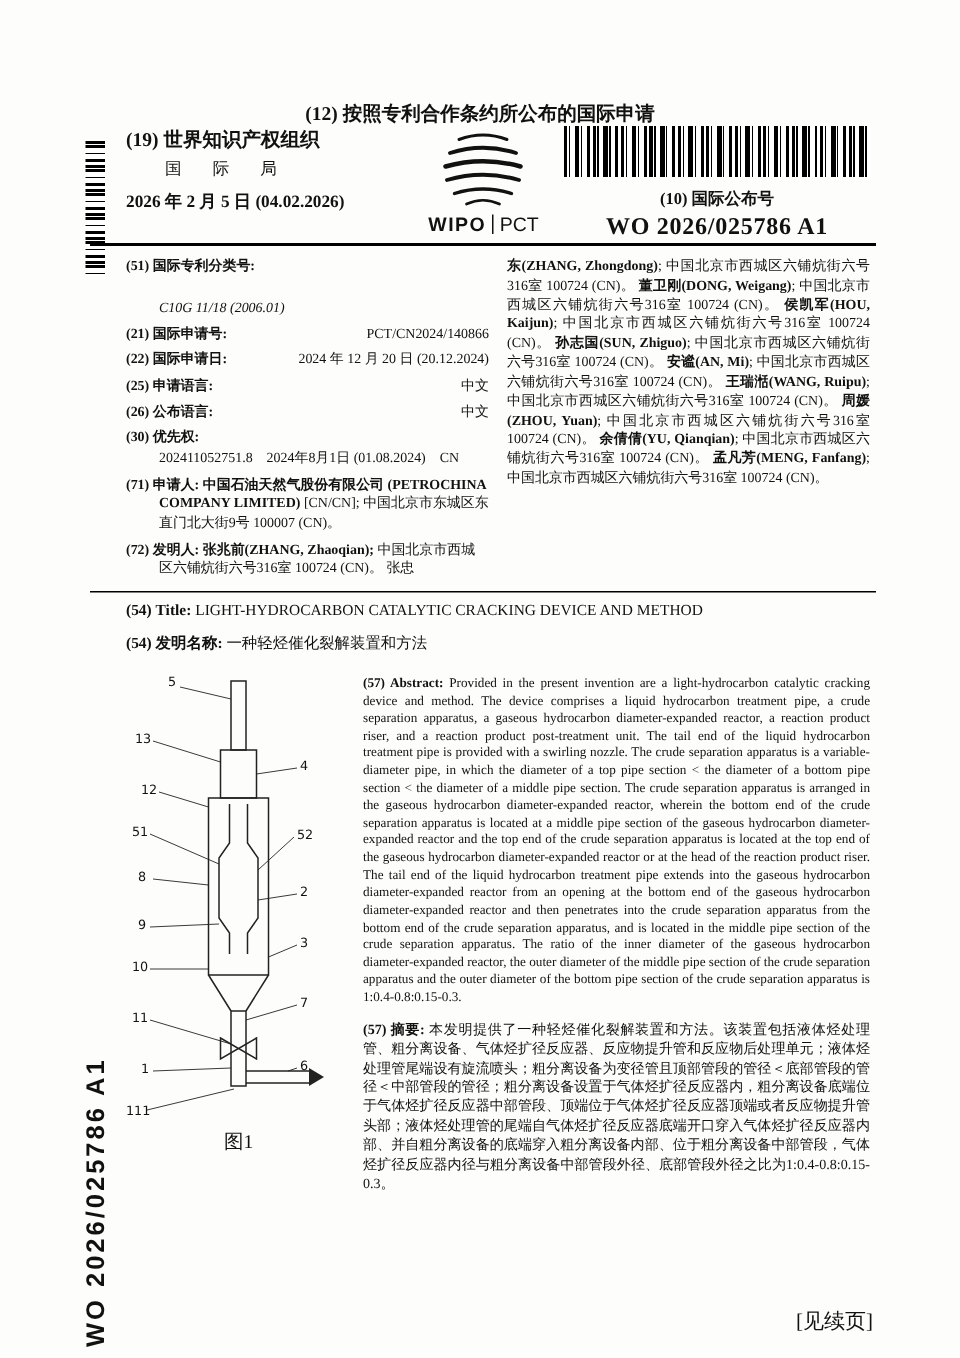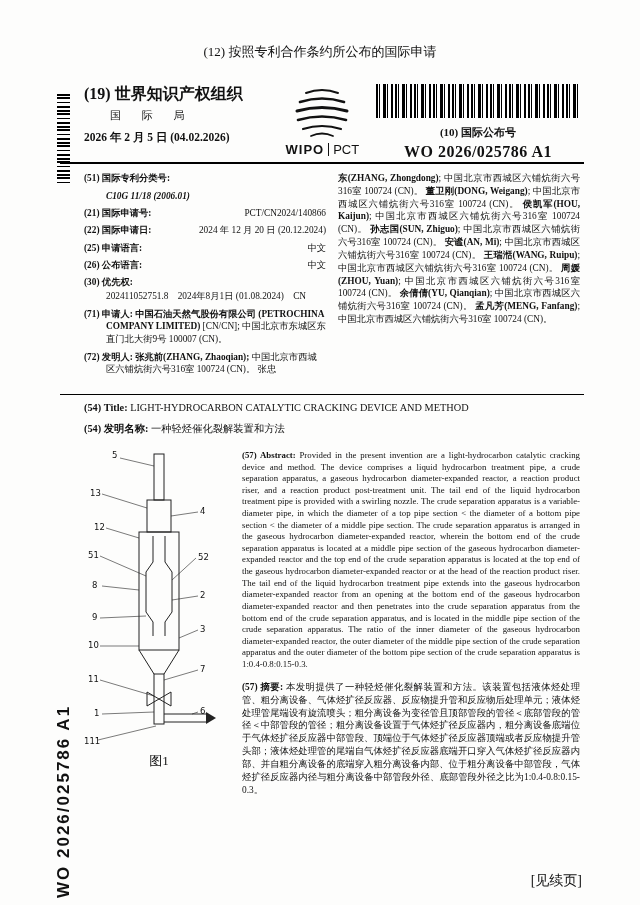--- a/index.html
+++ b/index.html
@@ -5,25 +5,25 @@
   * { margin:0; padding:0; box-sizing:border-box; }
   html,body { background:#ffffff; }
   .page {
     position:relative; width:640px; height:905px; margin:0 auto;
     background:#fdfdfc; color:#111; overflow:hidden;
     font-family:"Liberation Serif", serif;
   }
   .b { font-weight:bold; }
 
   
-  .pub-type { position:absolute; top:43px; left:0; right:0; text-align:center;
-              font-size:13px; font-weight:normal; }
+  .pub-type { position:absolute; top:67px; left:0; right:0; text-align:center;
+              font-size:13px; font-weight:bold; }
   .header-row { position:absolute; top:84px; left:84px; width:496px; display:flex; }
   .hdr-left { width:196px; }
-  .org-line { font-size:16px; font-weight:bold; }
+  .org-line { font-size:13px; font-weight:bold; }
   .org-sub  { font-size:11px; letter-spacing:9px; margin:3px 0 7px 26px; }
   .pubdate-label { font-size:11px; }
   .pubdate { font-size:11.5px; font-weight:bold; margin-top:3px; }
   .hdr-center { width:98px; text-align:center; padding-top:1px; }
   .wipo-logo svg { display:block; margin:0 auto; }
   .wipo-text { display:flex; align-items:center; justify-content:center; gap:4px;
                margin-top:3px; font-size:13px; font-family:"Liberation Sans",sans-serif; }
   .wipo-text .w { font-weight:bold; letter-spacing:1px; }
   .wipo-sep { display:inline-block; width:1px; height:13px; background:#111; }
   .hdr-right { flex:1; text-align:center; padding-left:6px; }
@@ -36,21 +36,21 @@
   .rule2 { position:absolute; top:394px; left:60px; right:56px; border-top:1.5px solid #000; }
 
   
   .biblio { position:absolute; top:172px; left:84px; width:496px; display:flex; gap:12px;
             font-size:9.3px; line-height:1.38; }
   .bib-col { width:242px; }
   .bib-col.right { text-align:justify; }
   .bib-entry { margin-bottom:4.5px; }
   .bib-row { display:flex; justify-content:space-between; }
   .hang { padding-left:22px; text-indent:-22px; }
-  .ipc { font-weight:bold; font-style:italic; padding-left:22px; margin-top:5px; }
+  .ipc { font-weight:normal; font-style:italic; padding-left:22px; margin-top:15px; }
   .pri { padding-left:22px; white-space:pre-wrap; margin-top:1px; }
 
   
   .title-block { position:absolute; top:402px; left:84px; width:496px; font-size:10.3px; }
   .title-zh { margin-top:9px; }
 
   
   .body-row { position:absolute; top:450px; left:84px; width:496px; display:flex; }
   .figure { position:relative; width:152px; flex:none; }
   .figure svg { display:block; }

